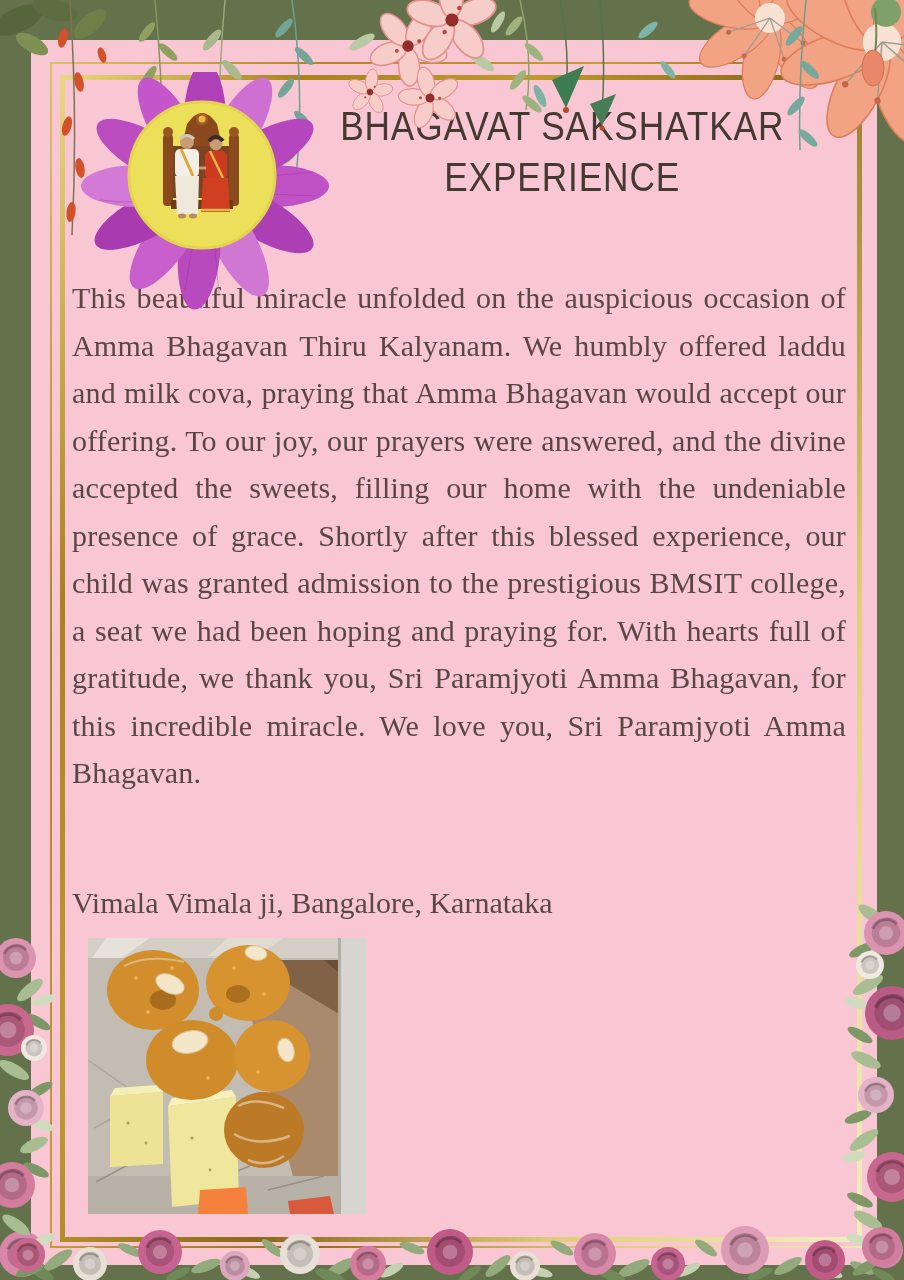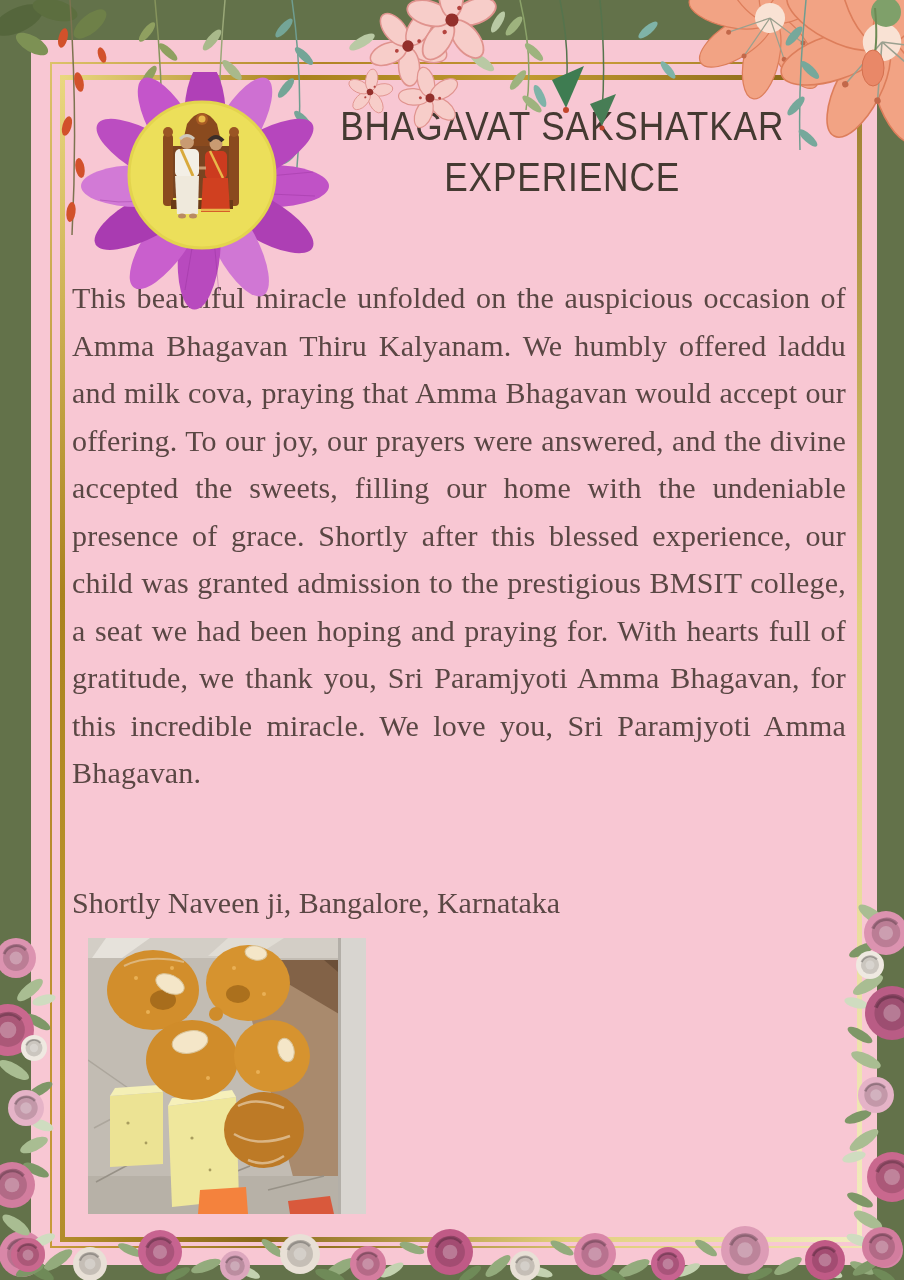--- a/index.html
+++ b/index.html
@@ -34,21 +34,21 @@
   <div class="frame-outer"></div>
   <div class="frame-inner"></div>
 
   <div class="title-block">
     <span class="title-line">BHAGAVAT SAKSHATKAR</span><br>
     <span class="title-line">EXPERIENCE</span>
   </div>
 
   <div class="body-text">This beautiful miracle unfolded on the auspicious occasion of Amma Bhagavan Thiru Kalyanam. We humbly offered laddu and milk cova, praying that Amma Bhagavan would accept our offering. To our joy, our prayers were answered, and the divine accepted the sweets, filling our home with the undeniable presence of grace. Shortly after this blessed experience, our child was granted admission to the prestigious BMSIT college, a seat we had been hoping and praying for. With hearts full of gratitude, we thank you, Sri Paramjyoti Amma Bhagavan, for this incredible miracle. We love you, Sri Paramjyoti Amma Bhagavan.</div>
 
-  <div class="attribution">Shortly Naveen ji, Bangalore, Karnataka</div>
+  <div class="attribution">Vimala Vimala ji, Bangalore, Karnataka</div>
 
   <svg class="sweets-photo" viewBox="0 0 278 276">
     <rect x="0" y="0" width="278" height="276" fill="#c2bcb3"></rect>
     <rect x="0" y="0" width="278" height="20" fill="#d3cec6"></rect>
     <polygon points="18,0 62,0 34,20 4,20" fill="#e6e2db"></polygon>
     <polygon points="140,0 196,0 168,18 120,18" fill="#e0dcd4"></polygon>
     <polygon points="148,22 278,22 278,250 208,250" fill="#a98a6d"></polygon>
     <polygon points="160,22 278,22 278,92" fill="#826247"></polygon>
     <polygon points="236,22 278,22 278,58" fill="#6b4f38"></polygon>
     <rect x="0" y="238" width="278" height="38" fill="#b7b1a7"></rect>

